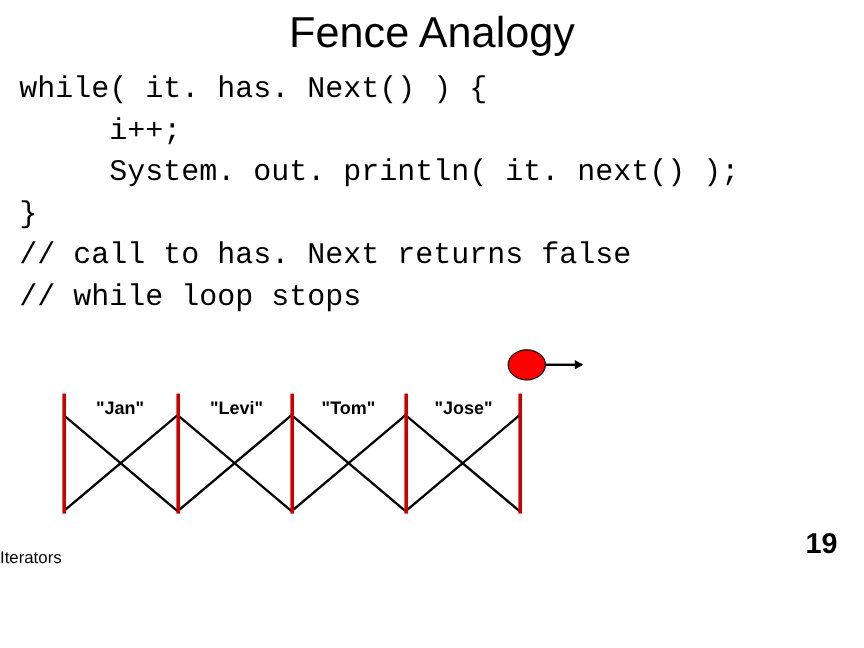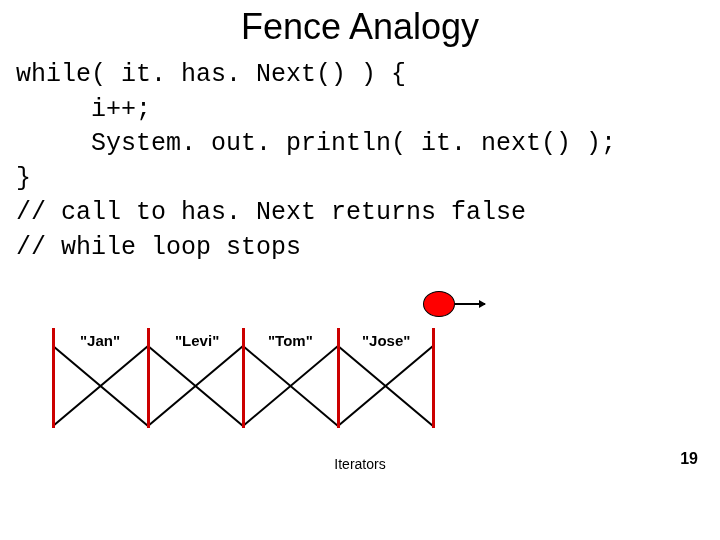--- a/index.html
+++ b/index.html
@@ -19,22 +19,22 @@
   .p3 { left: 285px; }
   .p4 { left: 380px; }
   .label { position: absolute; top: 4px; font-size: 15px; font-weight: bold; color: #000; white-space: nowrap; }
   .l0 { left: 28px; }
   .l1 { left: 123px; }
   .l2 { left: 216px; }
   .l3 { left: 310px; }
   .rails { position: absolute; left: 0; top: 0; }
   .rails line { stroke: #000; stroke-width: 2; }
   .footer-left { position: absolute; left: 14px; bottom: 10px; font-size: 13px; line-height: 1.25; }
-  .footer-center { position: absolute; left: 0; right: 0; bottom: 12px; text-align: center; font-size: 14px; }
-  .footer-right { position: absolute; right: 22px; bottom: 16px; font-size: 16px; font-weight: bold; }
+  .footer-center { position: absolute; left: 0; right: 0; bottom: 12px; text-align: left; font-size: 14px; }
+  .footer-right { position: absolute; right: 22px; bottom: 16px; font-size: 24px; font-weight: bold; }
 </style>
 </head>
 <body>
 
 <div class="slide">
 
   <div class="title">Fence Analogy</div>
 
   <div class="code"><span>while( it. has. Next() ) {</span>
 <span>     i++;</span>

